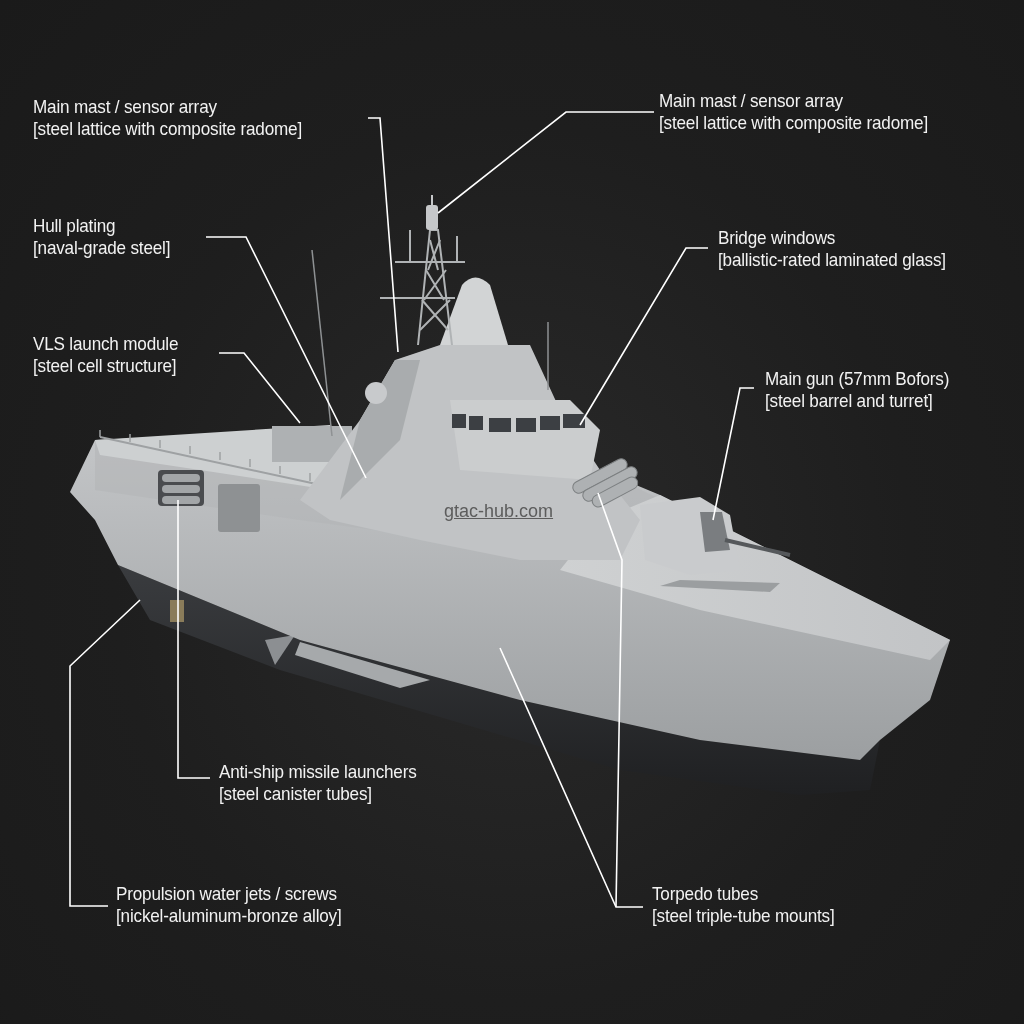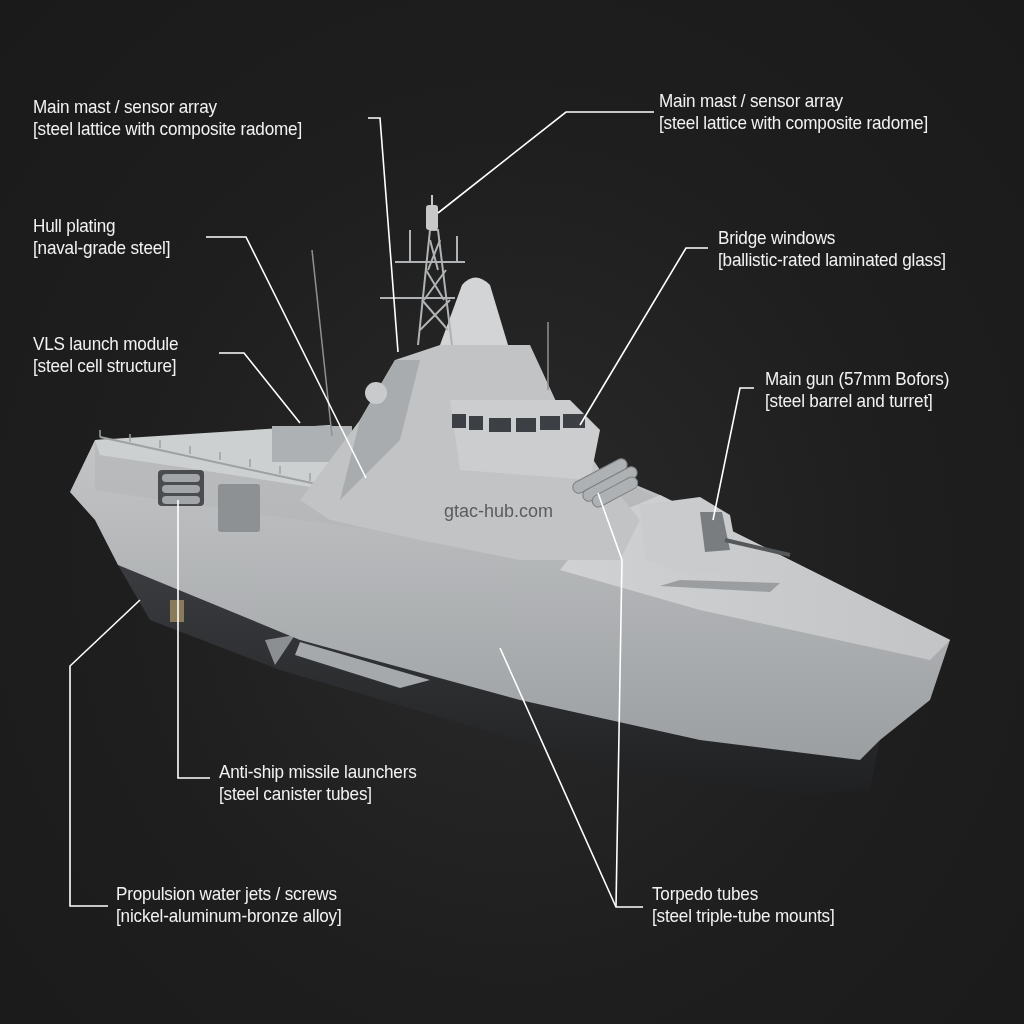--- a/index.html
+++ b/index.html
@@ -5,21 +5,21 @@
   html, body { margin:0; padding:0; }
   body { width:1024px; height:1024px; background:#1e1e1e; overflow:hidden; position:relative;
          font-family:"Liberation Sans", sans-serif; }
   #stage { position:absolute; left:0; top:0; width:1024px; height:1024px;
            background: radial-gradient(ellipse at 50% 55%, #2a2a2a 0%, #1e1e1e 55%, #1a1a1a 100%); }
   svg#art { position:absolute; left:0; top:0; }
   .label { position:absolute; color:#f2f2f2; font-size:19px; line-height:22px; letter-spacing:-0.2px;
            transform:scaleX(0.9); transform-origin:left top; white-space:nowrap; }
   .label .t, .label .m { display:block; }
   .watermark { position:absolute; left:444px; top:501px; color:#5c5c5c; font-size:18px;
-               font-family:"Liberation Sans", sans-serif; }
+               font-family:"Liberation Sans", sans-serif;text-decoration:underline; }
 </style>
 </head>
 <body>
 
 <div id="stage">
 
   <svg id="art" width="1024" height="1024" viewBox="0 0 1024 1024">
     <defs>
       <linearGradient id="hullSide" x1="0" y1="0" x2="0" y2="1">
         <stop offset="0" stop-color="#c4c6c8"></stop>

